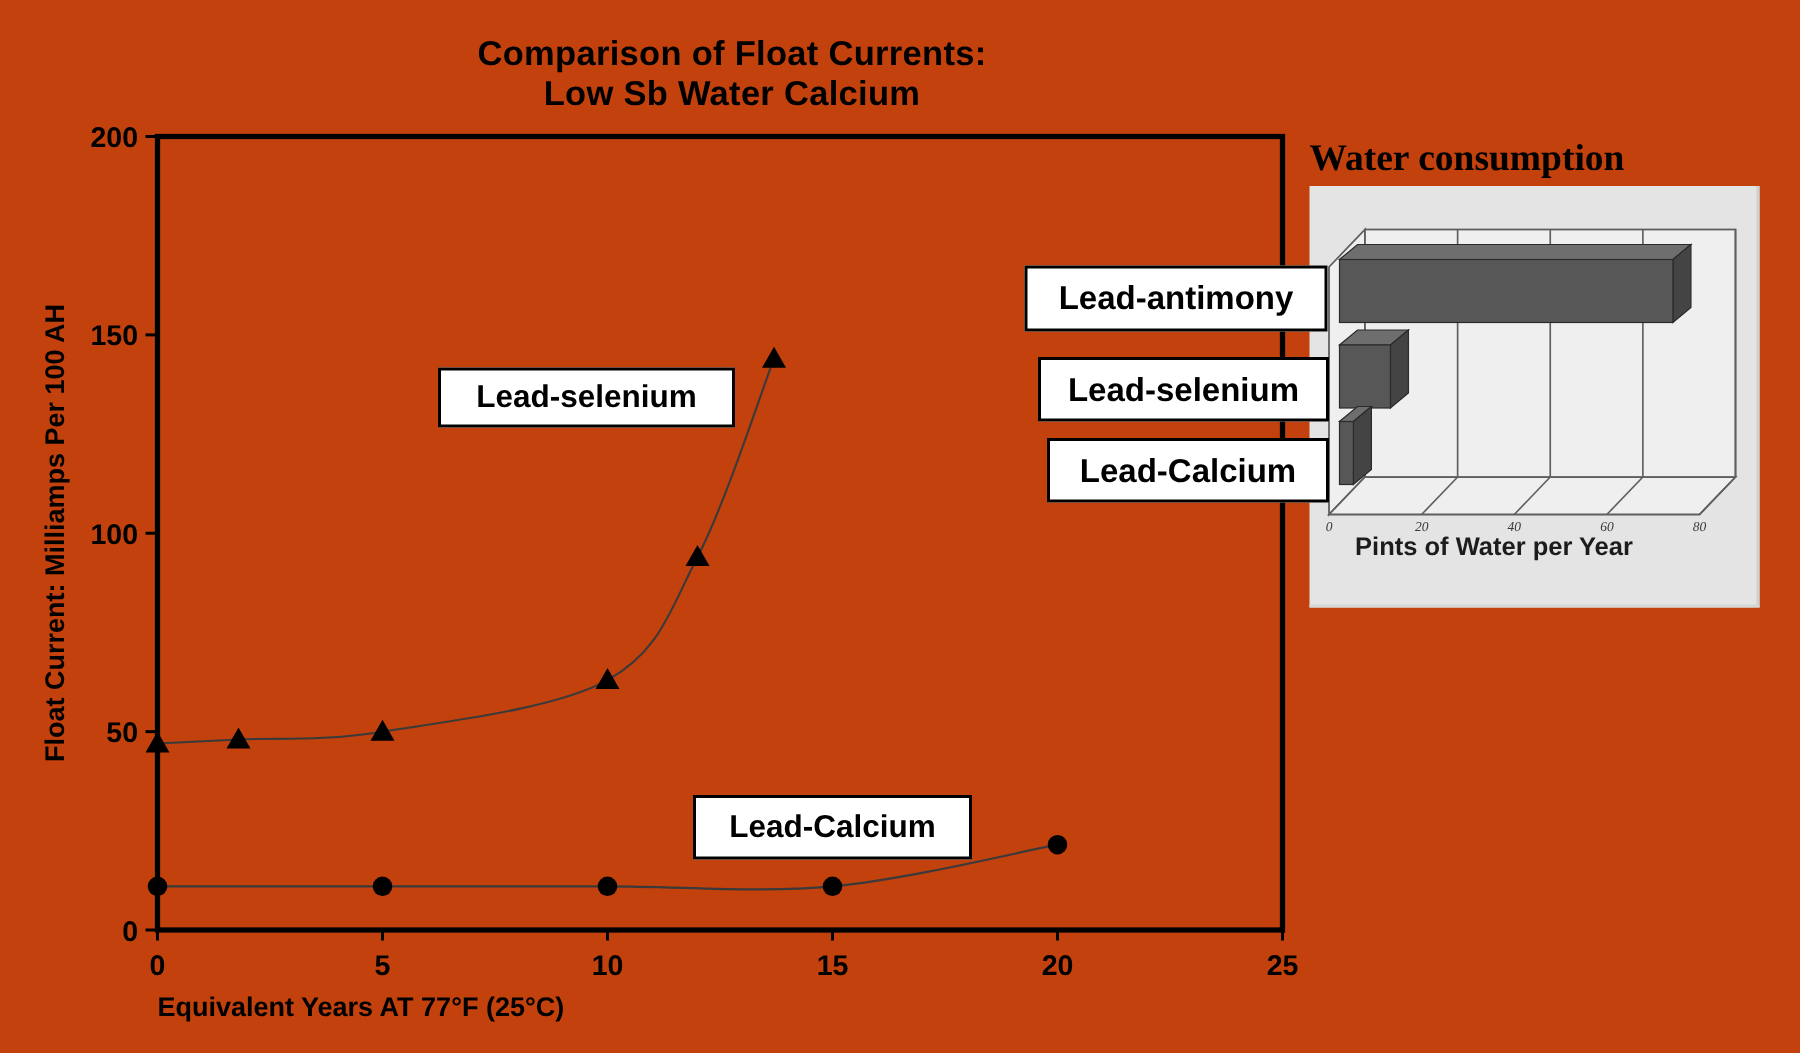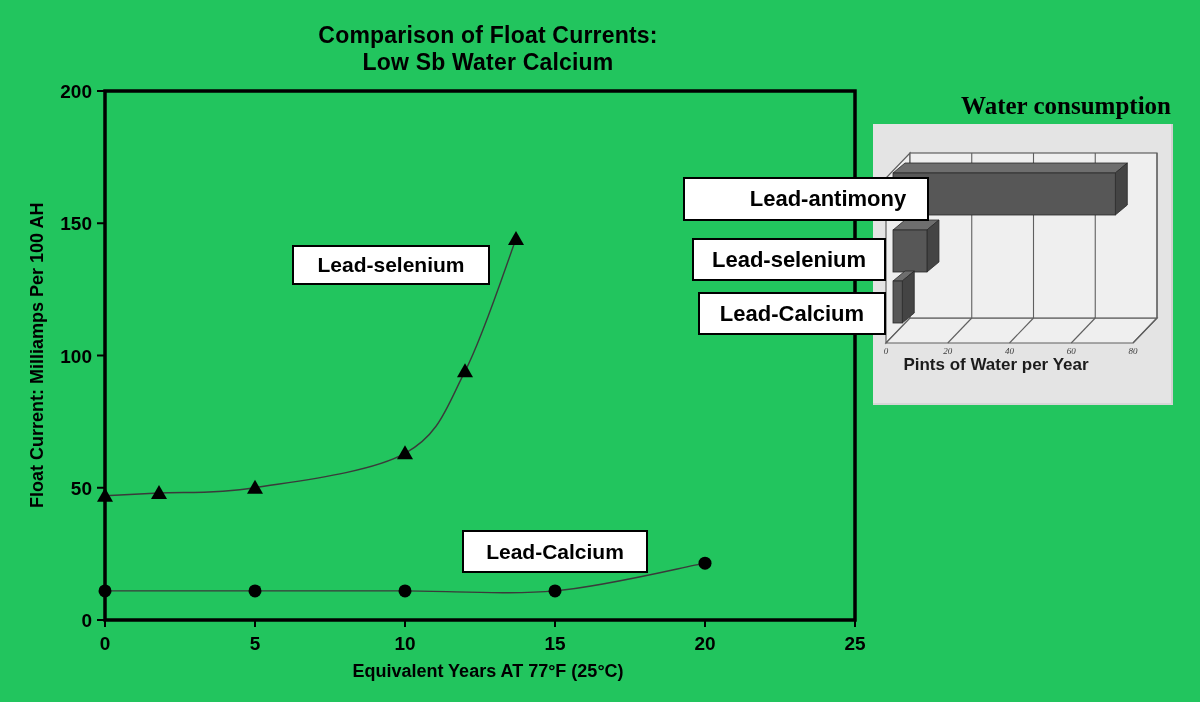--- a/index.html
+++ b/index.html
@@ -1,42 +1,42 @@
 <!DOCTYPE html>
 <html><head>
 <meta charset="utf-8">
 <style>
   html,body{margin:0;padding:0;background:#fff;}
-  .canvas{position:relative;width:1200px;height:702px;background:#22c55e;overflow:hidden;
+  .canvas{position:relative;width:1200px;height:702px;background:#c2410c;overflow:hidden;
           font-family:"Liberation Sans", sans-serif;color:#000;}
   .abs{position:absolute;}
   .main-title{left:105px;top:22px;width:766px;text-align:center;
               font-size:23px;font-weight:bold;line-height:27px;letter-spacing:0.2px;}
   .y-axis-title{left:18px;top:91px;height:529px;width:38px;
                 writing-mode:vertical-rl;transform:rotate(180deg);
                 display:flex;align-items:center;justify-content:center;
                 font-size:18px;font-weight:bold;white-space:nowrap;}
-  .x-axis-title{left:105px;top:661px;width:766px;text-align:center;
+  .x-axis-title{left:105px;top:661px;width:766px;text-align:left;
                 font-size:18px;font-weight:bold;}
   svg{position:absolute;left:0;top:0;}
   svg text{font-family:"Liberation Sans", sans-serif;}
   .tick-label{font-size:19px;font-weight:bold;fill:#000;}
   .label-box{position:absolute;background:#ffffff;border:2px solid #000;
              display:flex;align-items:center;justify-content:center;
              font-weight:bold;z-index:5;}
   .in-plot{font-size:21px;}
   .side{font-size:22px;}
   #box-sel-main{left:292px;top:245px;width:194px;height:36px;}
   #box-cal-main{left:462px;top:530px;width:182px;height:39px;}
-  #box-antimony{left:683px;top:177px;width:198px;height:40px;padding-left:44px;}
+  #box-antimony{left:683px;top:177px;width:198px;height:40px;}
   #box-selenium{left:692px;top:238px;width:190px;height:39px;}
   #box-calcium{left:698px;top:292px;width:184px;height:39px;}
   .inset-panel{left:873px;top:124px;width:298px;height:279px;background:#e4e4e4;
                border-right:2px solid #d0d0d0;border-bottom:2px solid #d6d6d6;z-index:1;}
-  .inset-title{left:873px;top:92px;width:298px;text-align:right;z-index:2;
+  .inset-title{left:873px;top:92px;width:298px;text-align:left;z-index:2;
                font-family:"Liberation Serif", serif;font-weight:bold;font-size:25px;}
   #inset-svg{left:873px;top:124px;z-index:2;}
   .inset-tick{font-family:"Liberation Serif", serif;font-style:italic;font-size:9px;fill:#3a3a3a;}
   .inset-caption{left:876px;top:354px;width:240px;text-align:center;z-index:3;
                  font-weight:bold;font-size:17px;line-height:21px;color:#1c1c1c;}
 </style>
 </head>
 <body>
 
 <div class="canvas">

